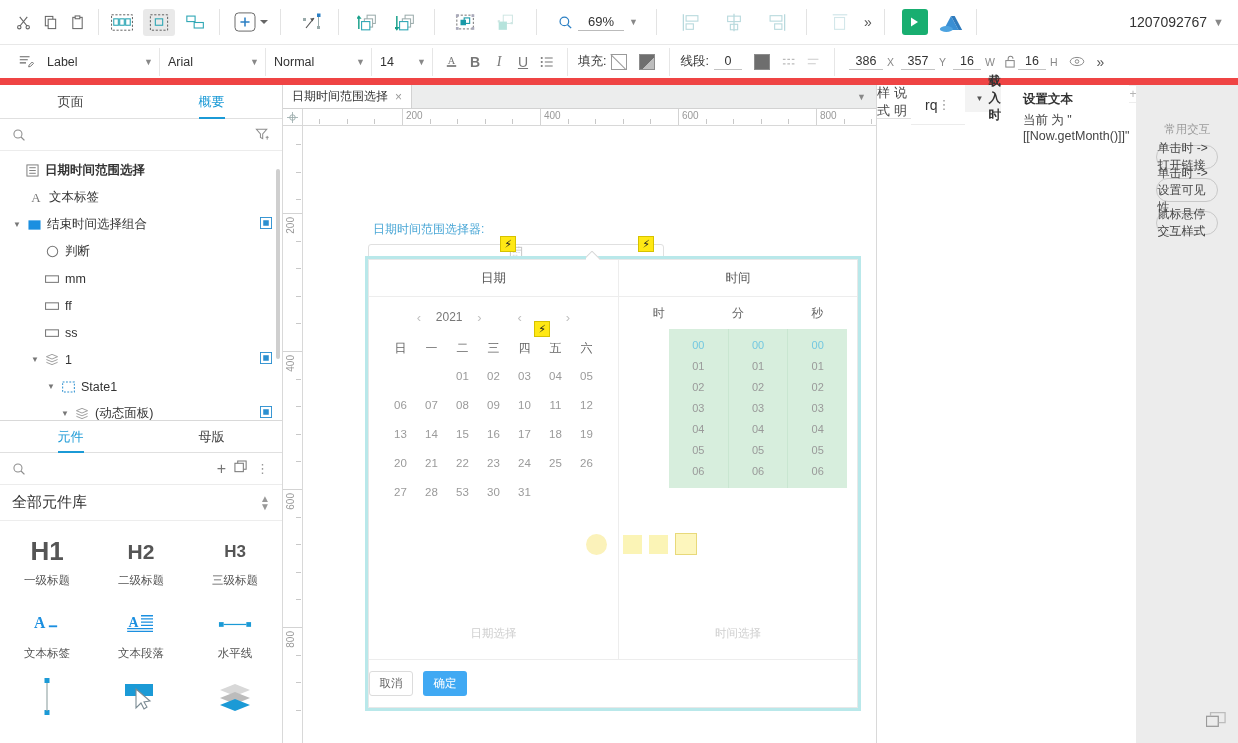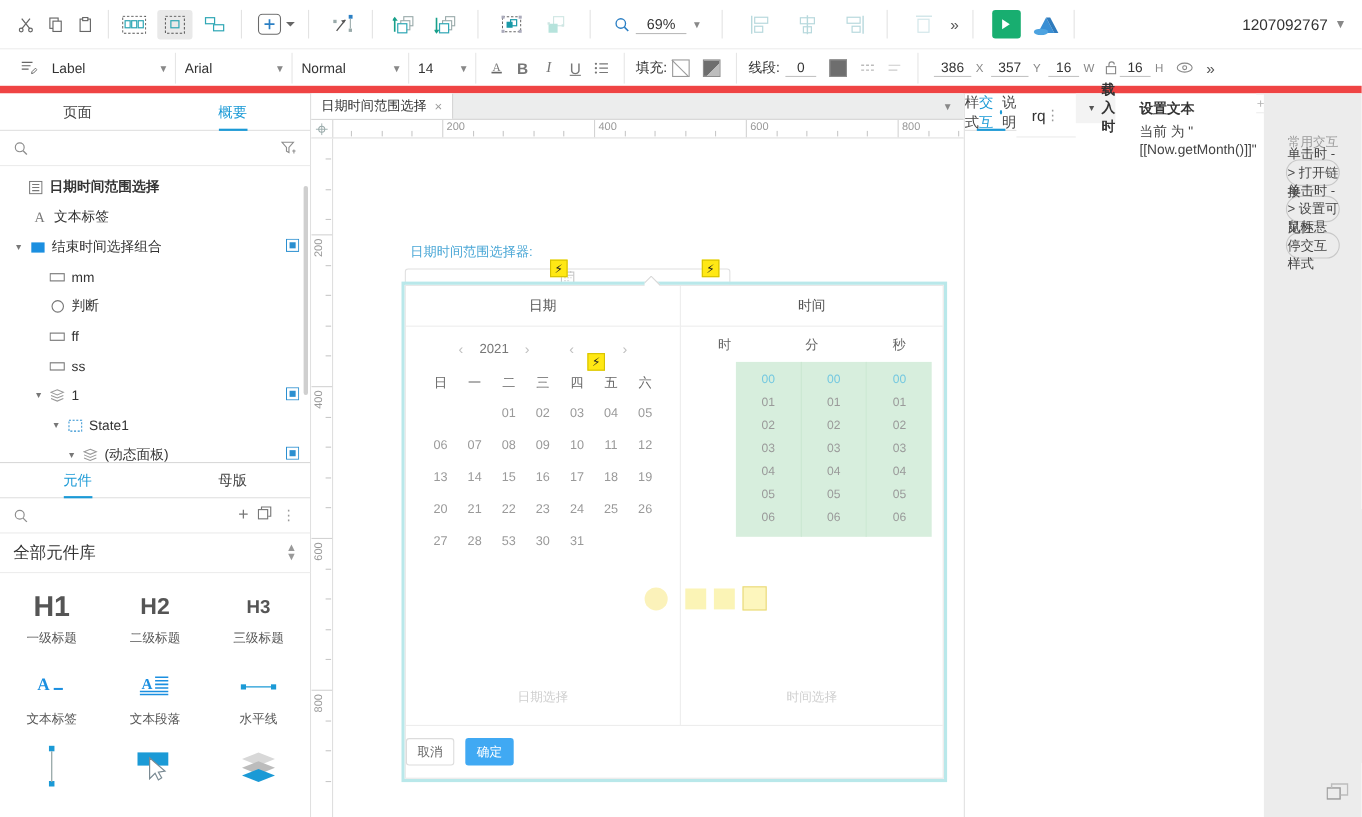--- a/index.html
+++ b/index.html
@@ -575,34 +575,34 @@
             </span>
           <span class="tlabel">结束时间选择组合</span>
           <span class="tright"><svg width="12" height="12" viewBox="0 0 13 13">
                 <rect x="0.5" y="0.5" width="12" height="12" stroke="#2b8fd0" fill="none" stroke-width="1"></rect>
                 <rect x="3.5" y="3.5" width="6" height="6" fill="#2b8fd0"></rect>
               </svg></span>
         </div>
 
         <div class="tnode" style="padding-left:42px;">
           <span class="ticon">
+              <svg width="13" height="13" viewBox="0 0 14 14">
+                <circle cx="7" cy="7" r="5.6" stroke="#777" fill="none" stroke-width="1.1"></circle>
+              </svg>
+            </span>
+          <span class="tlabel">判断</span>
+        </div>
+
+        <div class="tnode" style="padding-left:42px;">
+          <span class="ticon">
               <svg width="14" height="10" viewBox="0 0 15 10">
                 <rect x="0.6" y="1.6" width="13.8" height="7" stroke="#777" fill="none" stroke-width="1.1"></rect>
               </svg>
             </span>
           <span class="tlabel">mm</span>
-        </div>
-
-        <div class="tnode" style="padding-left:42px;">
-          <span class="ticon">
-              <svg width="13" height="13" viewBox="0 0 14 14">
-                <circle cx="7" cy="7" r="5.6" stroke="#777" fill="none" stroke-width="1.1"></circle>
-              </svg>
-            </span>
-          <span class="tlabel">判断</span>
         </div>
 
         <div class="tnode" style="padding-left:42px;">
           <span class="ticon">
               <svg width="14" height="10" viewBox="0 0 15 10">
                 <rect x="0.6" y="1.6" width="13.8" height="7" stroke="#777" fill="none" stroke-width="1.1"></rect>
               </svg>
             </span>
           <span class="tlabel">ff</span>
         </div>
@@ -975,24 +975,20 @@
           <div class="yellow-sq bordered" style="left:372px; top:407px; width:22px; height:22px;"></div>
         </div>
       </div>
     </div>
 
     <div class="right">
       <div class="r-tabs">
         <div class="tab">
             <span>样式</span>
           </div>
-        <div class="tab sel-tab">
-          <span>交互</span>
-          <span style="width:4px;height:4px;border-radius:50%;background:#1b9ad6;margin-left:4px;display:inline-block;"></span>
-        </div>
         <div class="tab">
             <span>说明</span>
           </div>
       </div>
       <div class="r-name-row">
         <span>rq</span>
         <span class="kebab">⋮</span>
       </div>
       <div class="evt-hdr">
         <span style="font-size:8px;color:#555;">▼</span>

